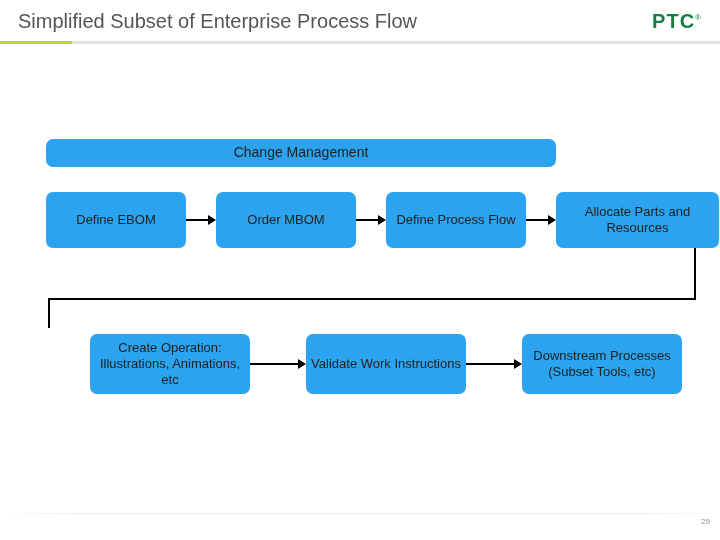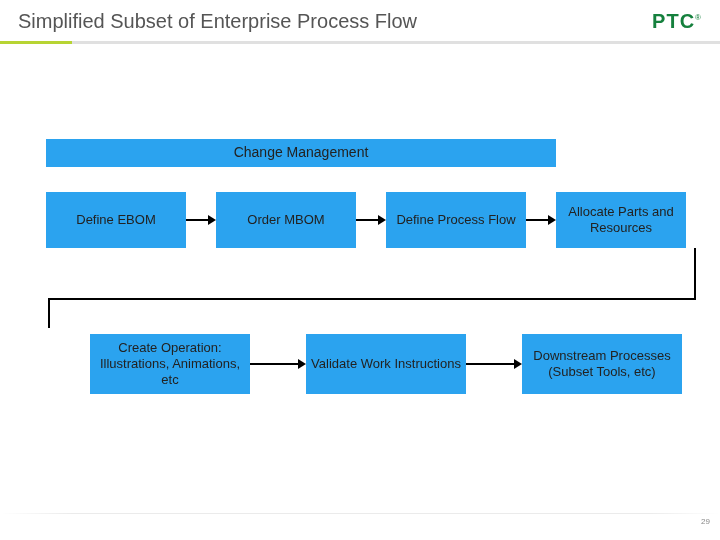--- a/index.html
+++ b/index.html
@@ -56,31 +56,32 @@
     background: #2ba3ef;
     color: #222;
     font-size: 13px;
     display: flex;
     align-items: center;
     justify-content: center;
     text-align: center;
     line-height: 1.25;
     padding: 4px;
     box-sizing: border-box;
+    border-radius: 7px;
   }
 
   
   #cm { left: 46px; top: 95px; width: 510px; height: 28px; font-size: 14px; }
 
   
   .row1 { top: 148px; height: 56px; width: 140px; }
   #b1 { left: 46px; }
   #b2 { left: 216px; }
   #b3 { left: 386px; }
-  #b4 { left: 556px; top: 148px; height: 56px; width: 130px; }
+  #b4 { left: 556px; top: 148px; height: 56px; width: 163px; }
 
   
   .row2 { top: 290px; height: 60px; width: 160px; }
   #b5 { left: 90px; }
   #b6 { left: 306px; }
   #b7 { left: 522px; }
 
   .arrow {
     position: absolute;
     background: #000;

